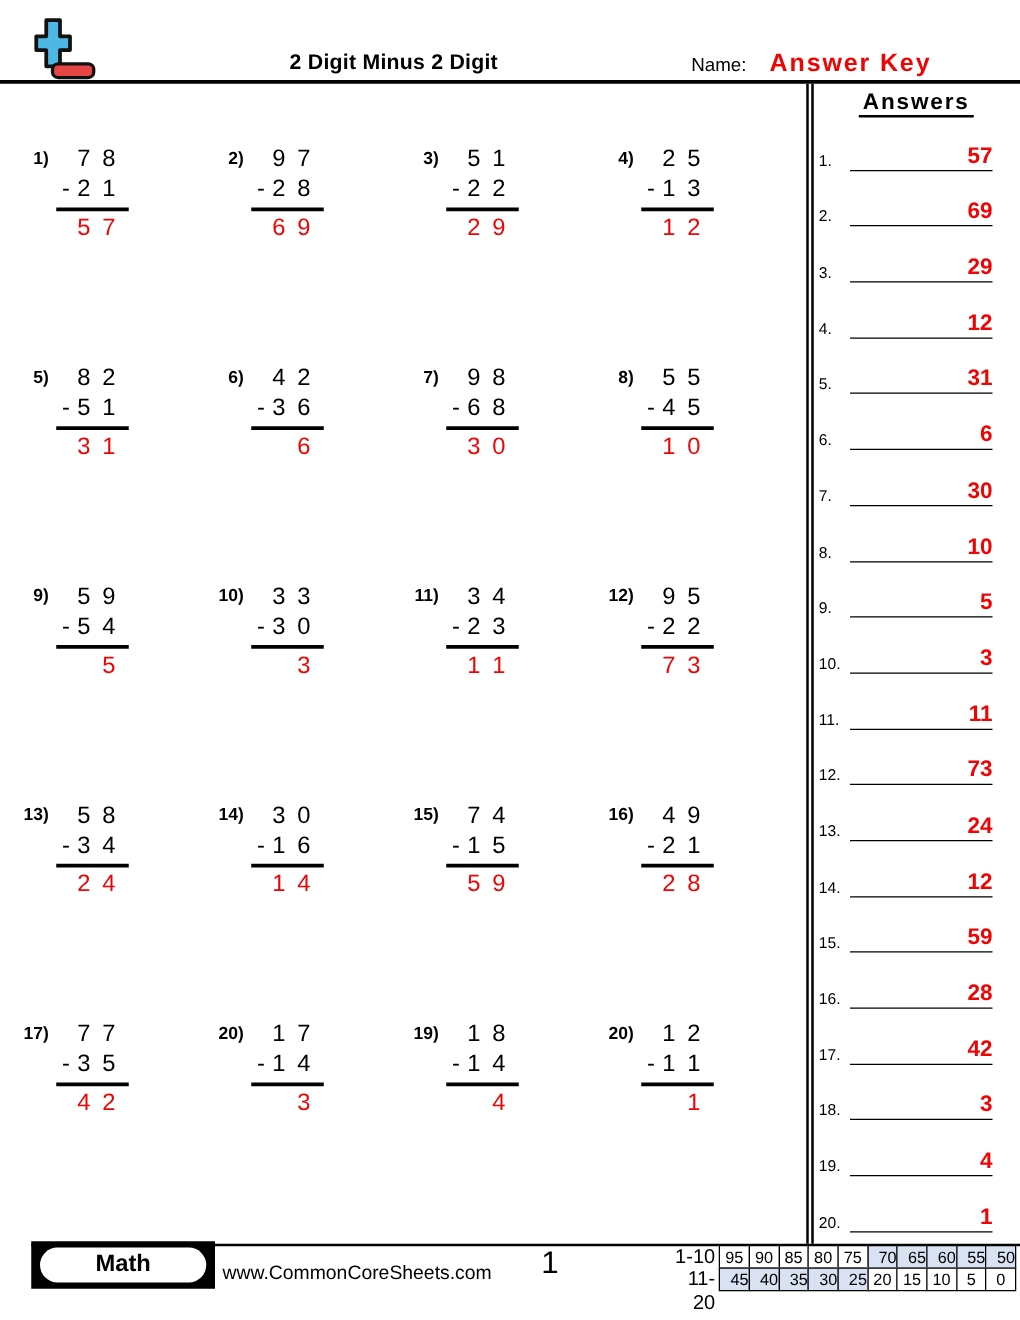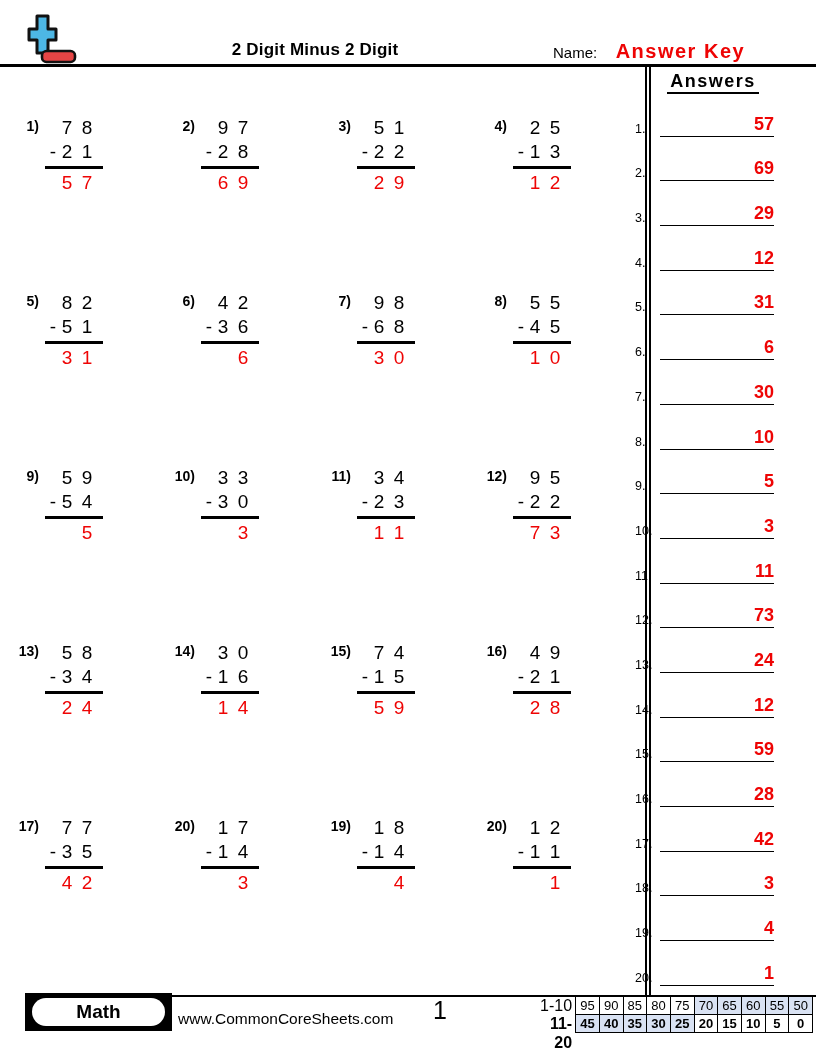--- a/index.html
+++ b/index.html
@@ -41,21 +41,21 @@
   }
   .problem{display:flex;align-items:flex-start;padding-top:8px;}
   .prob-num{width:26px;text-align:right;font-size:14px;font-weight:bold;padding-top:2px;}
   .prob-work{width:52px;margin-left:6px;font-size:19px;}
   .num-row{display:flex;justify-content:flex-end;line-height:24px;}
   .cell{width:20px;text-align:center;}
   .cell.sign{width:12px;text-align:right;padding-right:1px;}
   .rule{height:0;border-top:3px solid #000;margin:2px -6px 2px 0;}
   .num-row.answer{color:var(--red);}
   
-  .answers{position:absolute;left:630px;top:70px;width:166px;}
+  .answers{position:absolute;left:650px;top:70px;width:166px;}
   .answers-heading{text-align:center;font-size:18px;font-weight:bold;line-height:22px;letter-spacing:1.5px;}
   .answers-heading span{border-bottom:2px solid #000;padding:0 3px 1px 3px;}
   .answers-list{margin-top:0;}
   .ans-item{height:44.7px;display:flex;align-items:flex-end;}
   .ans-num{width:30px;padding-left:5px;font-size:12.5px;line-height:15px;flex:none;}
   .ans-line{flex:1;margin-right:22px;border-bottom:1.6px solid #000;text-align:right;}
   .ans-val{
     display:inline-block;color:var(--red);font-weight:bold;font-size:18px;
     line-height:20px;padding-bottom:2px;
   }
@@ -66,30 +66,30 @@
     display:flex;align-items:center;justify-content:center;
   }
   .subject-pill{
     background:#fff;border-radius:15px;width:133px;height:28px;
     text-align:center;font-size:19px;font-weight:bold;line-height:28px;
   }
   .website{position:absolute;left:178px;top:1010px;font-size:15.5px;}
   .page-num{position:absolute;left:420px;top:996px;width:40px;text-align:center;font-size:25px;font-weight:500;}
   .score-grid{position:absolute;right:3px;top:996px;}
   .score-row{display:flex;height:19px;}
-  .score-row + .score-row{margin-top:-1px;font-weight:bold;}
+  .score-row + .score-row{margin-top:-1px;}
   .score-label{
     width:39px;text-align:right;padding-right:4px;font-size:16px;line-height:19px;flex:none;
   }
   .score-cell{
     width:24.7px;margin-left:-1px;border:1px solid #000;text-align:center;
     font-size:13px;line-height:17px;background:#fff;flex:none;
   }
   .score-cell:first-of-type{margin-left:0;}
-  .score-cell.shaded{background:var(--score-shade);}
+  .score-cell.shaded{background:var(--score-shade);text-align:right;}
 </style>
 </head>
 <body>
 
 <div class="page">
 
   <div class="logo">
     <svg width="56" height="52" viewBox="0 0 56 52" xmlns="http://www.w3.org/2000/svg">
       <path d="M12,2 h11 v13 h8 v11 h-8 v13 h-11 v-13 h-8 v-11 h8 z" fill="var(--logo-blue)" stroke="#111" stroke-width="3" stroke-linejoin="round"></path>
       <rect x="17" y="37" width="33" height="11" rx="4.5" fill="var(--logo-red)" stroke="#111" stroke-width="2.6"></rect>

